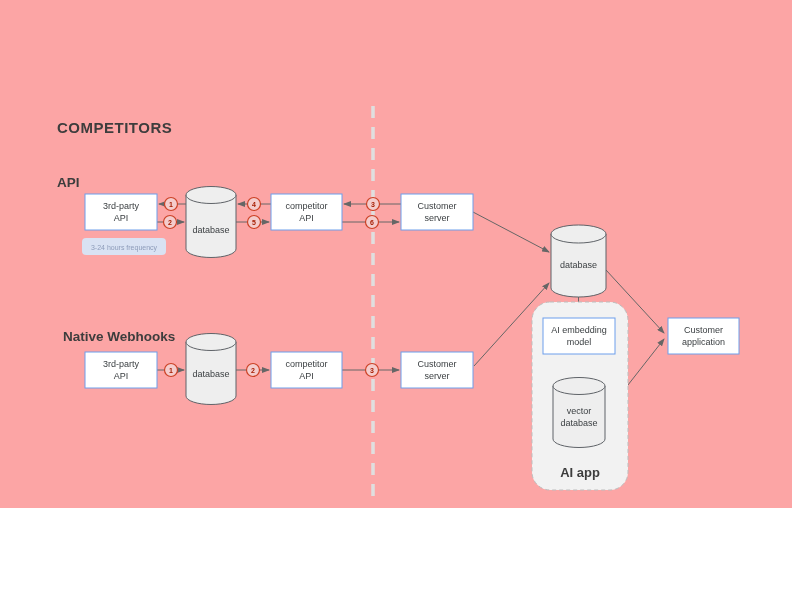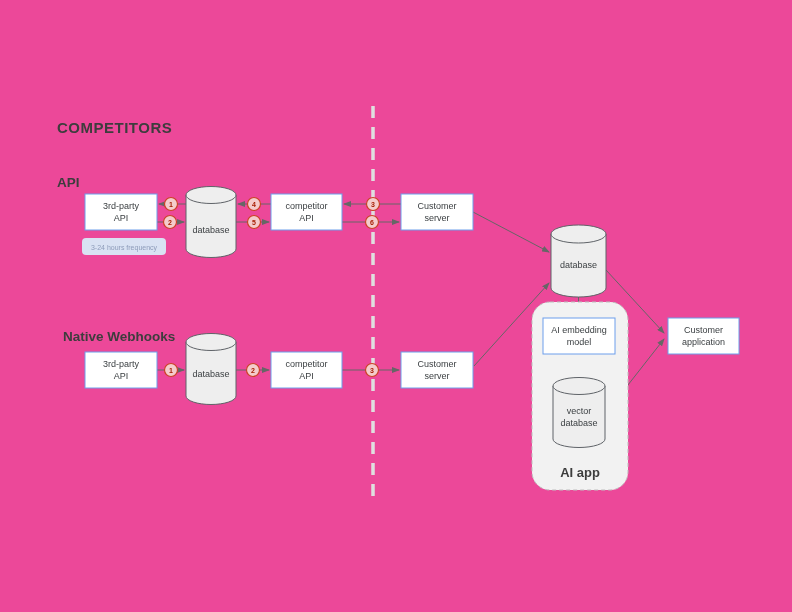--- a/index.html
+++ b/index.html
@@ -1,16 +1,16 @@
 <!DOCTYPE html>
 <html><head>
 <meta charset="utf-8">
 <style>
   html,body{margin:0;padding:0;background:#ffffff;}
-  .stage{position:relative;width:792px;height:612px;background:#ec4899;overflow:hidden;
+  .stage{position:relative;width:792px;height:508px;background:#fca5a5;overflow:hidden;
          font-family:"Liberation Sans",sans-serif;}
   svg{display:block;}
   
   .node-box{fill:#ffffff;stroke:#6d9eeb;stroke-width:1;}
   .cyl{fill:#eeeeee;stroke:#5f6368;stroke-width:1;}
   .flow-line{stroke:#666666;stroke-width:1;fill:none;}
   .divider{stroke:#dfdfdf;stroke-width:3.5;stroke-dasharray:12 9;fill:none;}
   .step-circle{fill:#f4cccc;stroke:#cc4125;stroke-width:1.2;}
   .badge-rect{fill:#d9e2f3;}
   .container-rect{fill:#f2f2f2;stroke:#bdbdbd;stroke-width:1;stroke-dasharray:4 3;}

